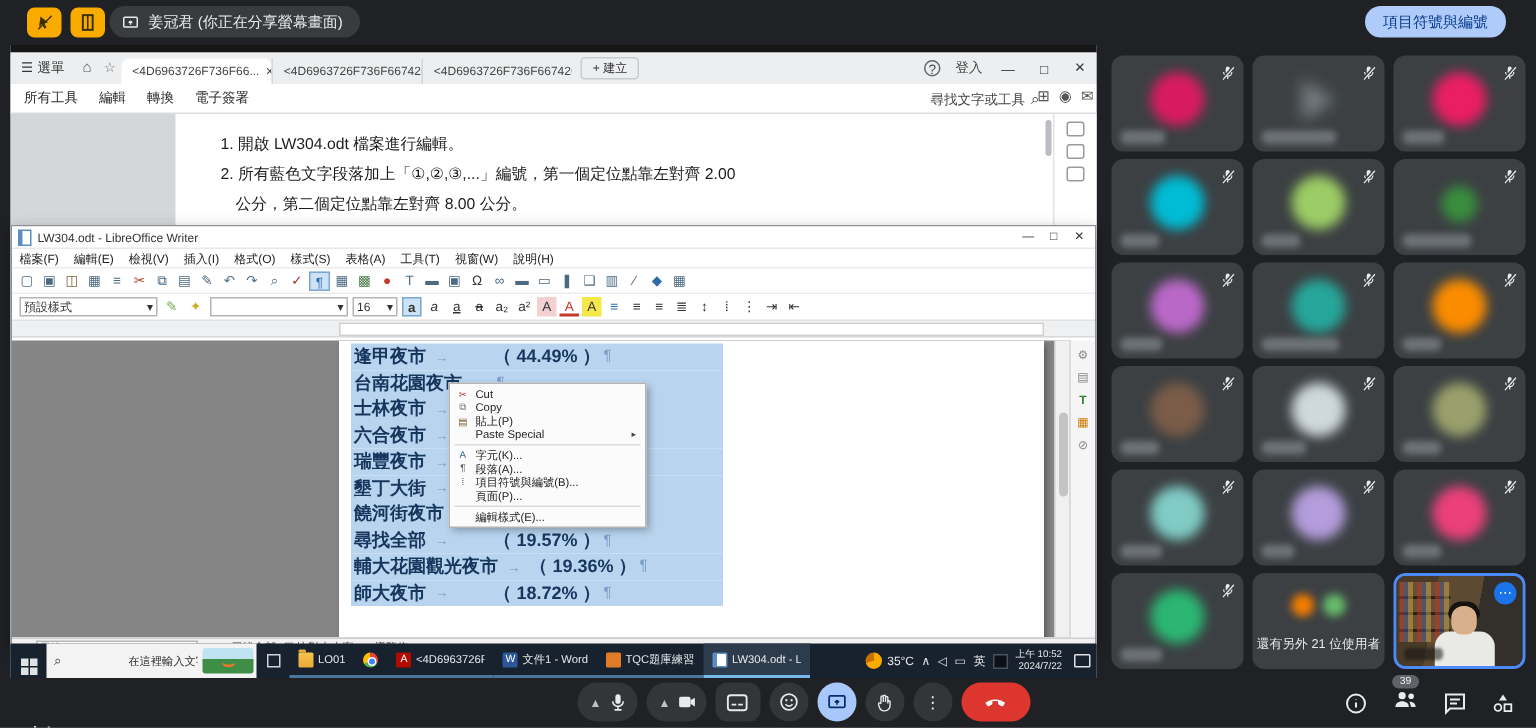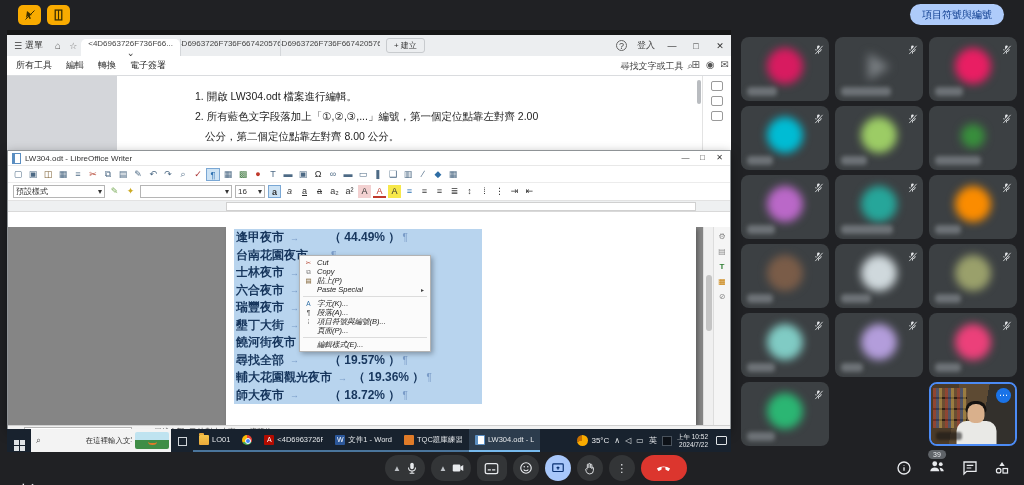--- a/index.html
+++ b/index.html
@@ -19,32 +19,32 @@
 
   
   #screen { position:absolute; left:7px; top:30px; width:724px; height:422px; background:#d4d6da; }
 
   
   #acrobat { position:absolute; left:0; top:0; width:724px; height:130px; }
   #acro-strip { height:5px; background:#161616; }
   #acro-tabbar { position:relative; height:21px; background:#eceef0; display:flex; align-items:center; font-size:9px; color:#333; }
   #acro-menu { display:flex; align-items:center; gap:3px; padding:0 8px 0 7px; }
   .acro-tab { height:17px; margin-top:4px; display:flex; align-items:center; gap:4px; padding:0 7px;
-    font-size:8px; color:#444; max-width:100px; white-space:nowrap; overflow:hidden; border-left:1px solid #d4d7da;flex-direction:column; }
+    font-size:8px; color:#444; max-width:100px; white-space:nowrap; overflow:hidden; border-left:1px solid #d4d7da; }
   .acro-tab.active { background:#fff; border-radius:5px 5px 0 0; border-left:none; }
   #acro-new { height:15px; display:flex; align-items:center; margin-left:6px; padding:0 7px; border:1px solid #c8cbce; border-radius:3px; font-size:8px; color:#333; white-space:nowrap;}
   #acro-right { position:absolute; right:4px; top:0; height:21px; display:flex; align-items:center; gap:10px; font-size:9px; color:#444; }
   .winbtn { font-size:9px; color:#333; width:14px; text-align:center; }
   #acro-toolsbar { position:relative; height:20px; background:#fff; border-bottom:1px solid #dadcdf; display:flex; align-items:center; }
   #acro-tools { display:flex; gap:14px; padding-left:9px; font-size:9px; color:#2b2b2b; }
   #acro-search { position:absolute; right:38px; top:0; height:20px; display:flex; align-items:center; gap:4px; font-size:9px; color:#444; }
   #acro-ricons { position:absolute; right:2px; top:3px; display:flex; gap:6px; font-size:10px; color:#555; }
   #pdf-area { position:absolute; left:0; top:46px; width:724px; height:84px; background:#d4d6da; }
   #pdf-page { position:absolute; left:110px; top:0; width:585px; height:84px; background:#fff; }
-  #pdf-lines { position:absolute; left:30px; top:10px; width:540px;margin-left:48px; }
+  #pdf-lines { position:absolute; left:30px; top:10px; width:540px; }
   .pdf-line { font-size:10.5px; color:#1c1c1c; line-height:20px; white-space:nowrap; }
   #pdf-side { position:absolute; right:0; top:0; width:29px; height:84px; background:#fff; border-left:1px solid #e3e3e3; }
   .pdf-sideicon { width:12px; height:10px; border:1px solid #9a9a9a; border-radius:2px; margin:5px auto 0; }
   #pdf-scroll { position:absolute; right:30px; top:4px; width:4px; height:24px; background:#b9bcc0; border-radius:2px; }
 
   
   #writer { position:absolute; left:0; top:120px; width:724px; height:280px; background:#fff;
     border:1px solid #8f9396; box-shadow:0 3px 10px rgba(0,0,0,.35); }
   #w-title { position:relative; height:15px; background:#fff; border-bottom:1px solid #e8e8e8; display:flex; align-items:center; gap:4px; padding-left:4px; }
   #w-title .doc-ico { width:9px; height:11px; background:#fff; border:1px solid #5b8ec1; border-left:3px solid #5b8ec1; }
@@ -69,21 +69,21 @@
   .dline { height:17.5px; display:flex; align-items:center; background:#b8d4ee; padding:0 4px 0 2px; width:max-content; min-width:248px; }
   .dline .nm { font-size:12px; font-weight:700; color:#17365d; white-space:nowrap; }
   .dline .tab { font-size:9px; color:#7a9cc8; margin:0 6px; }
   .dline .val { font-size:12px; font-weight:700; color:#17365d; white-space:nowrap; }
   .dline .pil { font-size:10px; color:#7a9cc8; margin-left:2px; }
   
   #ctx { position:absolute; left:291px; top:28px; width:132px; background:#fbfbfb; border:1px solid #b3b3b3;
     box-shadow:2px 2px 5px rgba(0,0,0,.3); padding:2px 0; }
   .ctx-item { height:9px; display:flex; align-items:center; gap:4px; padding:0 6px 0 4px; }
   .ctx-item .ic { width:9px; font-size:6.5px; text-align:center; }
-  .ctx-item .lb { font-size:7.5px; color:#222; flex:1; white-space:nowrap;font-style:italic; }
+  .ctx-item .lb { font-size:7.5px; color:#222; flex:1; white-space:nowrap; }
   .ctx-item .ar { font-size:6px; color:#444; }
   .ctx-sep { height:1px; background:#dcdcdc; margin:2px 3px; }
   
   #w-find { position:absolute; left:0; top:274px; width:722px; height:13px; background:#f1f1f1; border-top:1px solid #d0d0d0;
     display:flex; align-items:center; gap:5px; padding-left:4px; }
   #w-find .x { font-size:8px; color:#555; }
   #w-find input { width:108px; height:10px; border:1px solid #b5b5b5; font-size:7px; padding:0 2px; font-family:inherit; }
   #w-find .sm { font-size:7.5px; color:#444; white-space:nowrap; }
   #w-find .gray { color:#9a9a9a; }
   #w-status { position:absolute; left:0; top:287px; width:722px; height:12px; background:#f1f1f1; border-top:1px solid #d5d5d5; font-size:7.5px; color:#444; }
@@ -188,20 +188,27 @@
         <path d="M6 4l10 8-5 1 3 6-3 1-3-6-4 4z" fill="#3c2f00"></path>
         <line x1="3" y1="21" x2="21" y2="3" stroke="#3c2f00" stroke-width="2"></line>
       </svg>
     </div>
     <div class="ybtn" style="left:47px">
       <svg width="11" height="12" viewBox="0 0 20 22">
         <rect x="4" y="2" width="12" height="18" fill="none" stroke="#3c2f00" stroke-width="2.4"></rect>
         <line x1="10" y1="2" x2="10" y2="20" stroke="#3c2f00" stroke-width="2"></line>
       </svg>
     </div>
+    <div id="share-pill">
+      <svg width="12" height="12" viewBox="0 0 24 24">
+        <rect x="3" y="5" width="18" height="13" rx="1.5" fill="none" stroke="#e8eaed" stroke-width="2"></rect>
+        <path d="M12 15v-5m0 0-2.4 2.4M12 10l2.4 2.4" stroke="#e8eaed" stroke-width="1.8" fill="none"></path>
+      </svg>
+      <span>姜冠君 (你正在分享螢幕畫面)</span>
+    </div>
     <button id="stop-share">項目符號與編號</button>
   </div>
 
   <div id="screen">
 
     <div id="acrobat">
       <div id="acro-strip"></div>
       <div id="acro-tabbar">
         <div id="acro-menu">
           <span>☰</span>
@@ -269,20 +276,32 @@
     <div id="writer">
       <div id="w-title">
         <div class="doc-ico"></div>
         <span>LW304.odt - LibreOffice Writer</span>
         <div id="w-ctl">
           <div>—</div>
           <div>□</div>
           <div>✕</div>
         </div>
       </div>
+      <div id="w-menus">
+          <span>檔案(F)</span>
+          <span>編輯(E)</span>
+          <span>檢視(V)</span>
+          <span>插入(I)</span>
+          <span>格式(O)</span>
+          <span>樣式(S)</span>
+          <span>表格(A)</span>
+          <span>工具(T)</span>
+          <span>視窗(W)</span>
+          <span>說明(H)</span>
+        </div>
       <div id="w-tb1">
           <div class="tico">▢</div>
           <div class="tico">▣</div>
           <div class="tico" style="color: rgb(122, 92, 46);">◫</div>
           <div class="tico">▦</div>
           <div class="tico">≡</div>
           <div class="tico" style="color: rgb(179, 64, 46);">✂</div>
           <div class="tico">⧉</div>
           <div class="tico">▤</div>
           <div class="tico">✎</div>
@@ -697,20 +716,27 @@
       <div class="tile" style="left: 7px; top: 352px;">
         <div class="av" style="background: rgb(43, 182, 115);"></div>
         <div class="nm" style="width: 28px;"></div>
         <div class="mic"><svg width="11" height="11" viewBox="0 0 24 24">
             <rect x="9" y="3" width="6" height="11" rx="3" fill="#e8eaed"></rect>
             <path d="M6 11a6 6 0 0 0 12 0M12 17v4" stroke="#e8eaed" stroke-width="1.8" fill="none"></path>
             <line x1="4" y1="21" x2="20" y2="3" stroke="#3c4043" stroke-width="3.5"></line>
             <line x1="5" y1="22" x2="21" y2="4" stroke="#e8eaed" stroke-width="1.8"></line>
           </svg></div>
       </div>
+      <div class="tile more-tile" style="left: 101px; top: 352px;">
+        <div class="circles">
+          <i style="background: rgb(245, 124, 0);"></i>
+          <i style="background: rgb(102, 187, 106);"></i>
+        </div>
+        <div class="txt">還有另外 21 位使用者</div>
+      </div>
       <div class="tile self" style="left: 195px; top: 352px;">
         <div class="selfscene">
           <div class="shelf"></div>
           <div class="person">
             <div class="body"></div>
             <div class="hair"></div>
             <div class="head"></div>
           </div>
         </div>
         <div class="dots">⋯</div>

